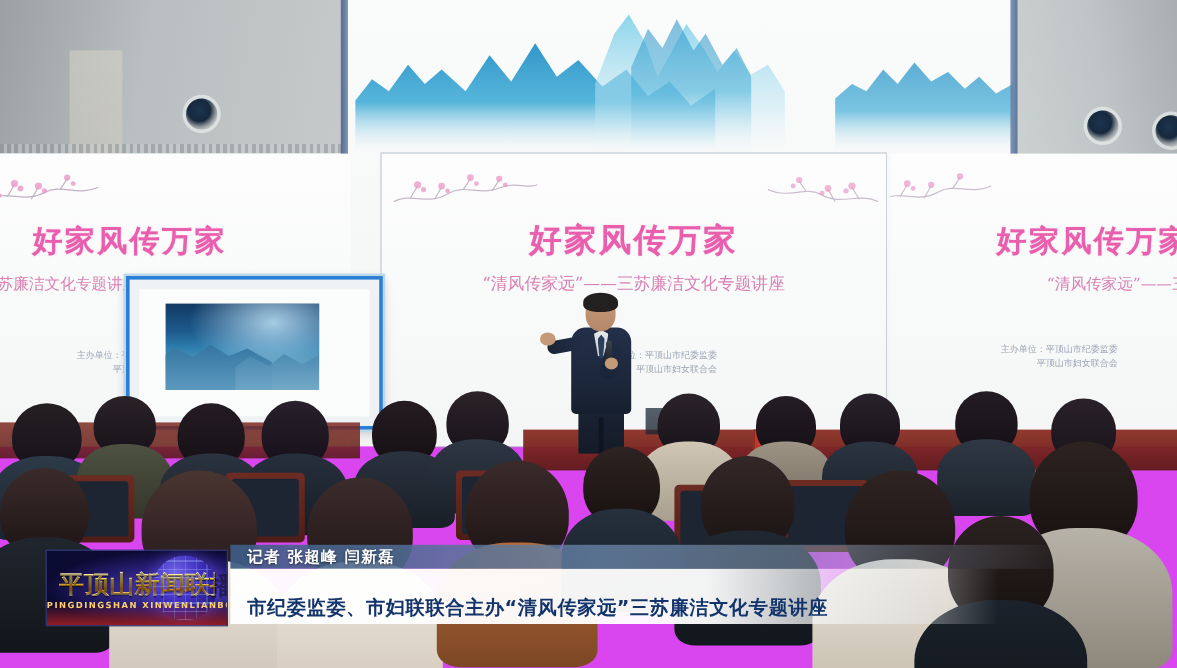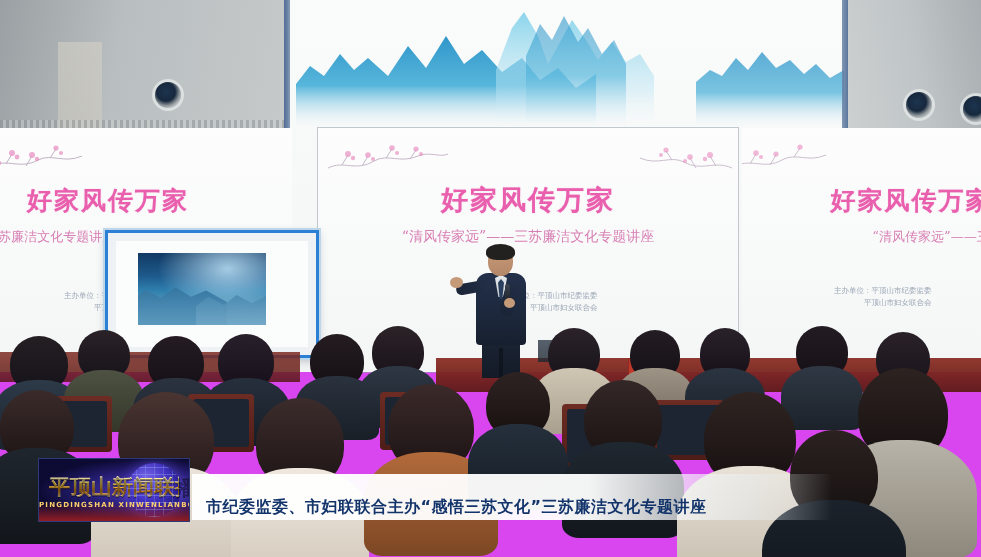--- a/index.html
+++ b/index.html
@@ -550,20 +550,23 @@
   </div>
 
   <div id="lower-third">
 
     <div class="logo">
       <div class="logo-glow"></div>
       <div class="logo-cn">平顶山新闻联播</div>
       <div class="logo-en">PINGDINGSHAN XINWENLIANBO</div>
     </div>
 
+    <div class="lt-band lt-top">
+      <div class="txt">记者  张超峰  闫新磊</div>
+    </div>
 
     <div class="lt-band lt-white">
-      <div class="lt-l2">市纪委监委、市妇联联合主办“感悟三苏文化”三苏廉洁文化专题讲座</div>
+      <div class="lt-l2">市纪委监委、市妇联联合主办“清风传家远”三苏廉洁文化专题讲座</div>
     </div>
 
   </div>
 
 </div>
 
 </body></html>

